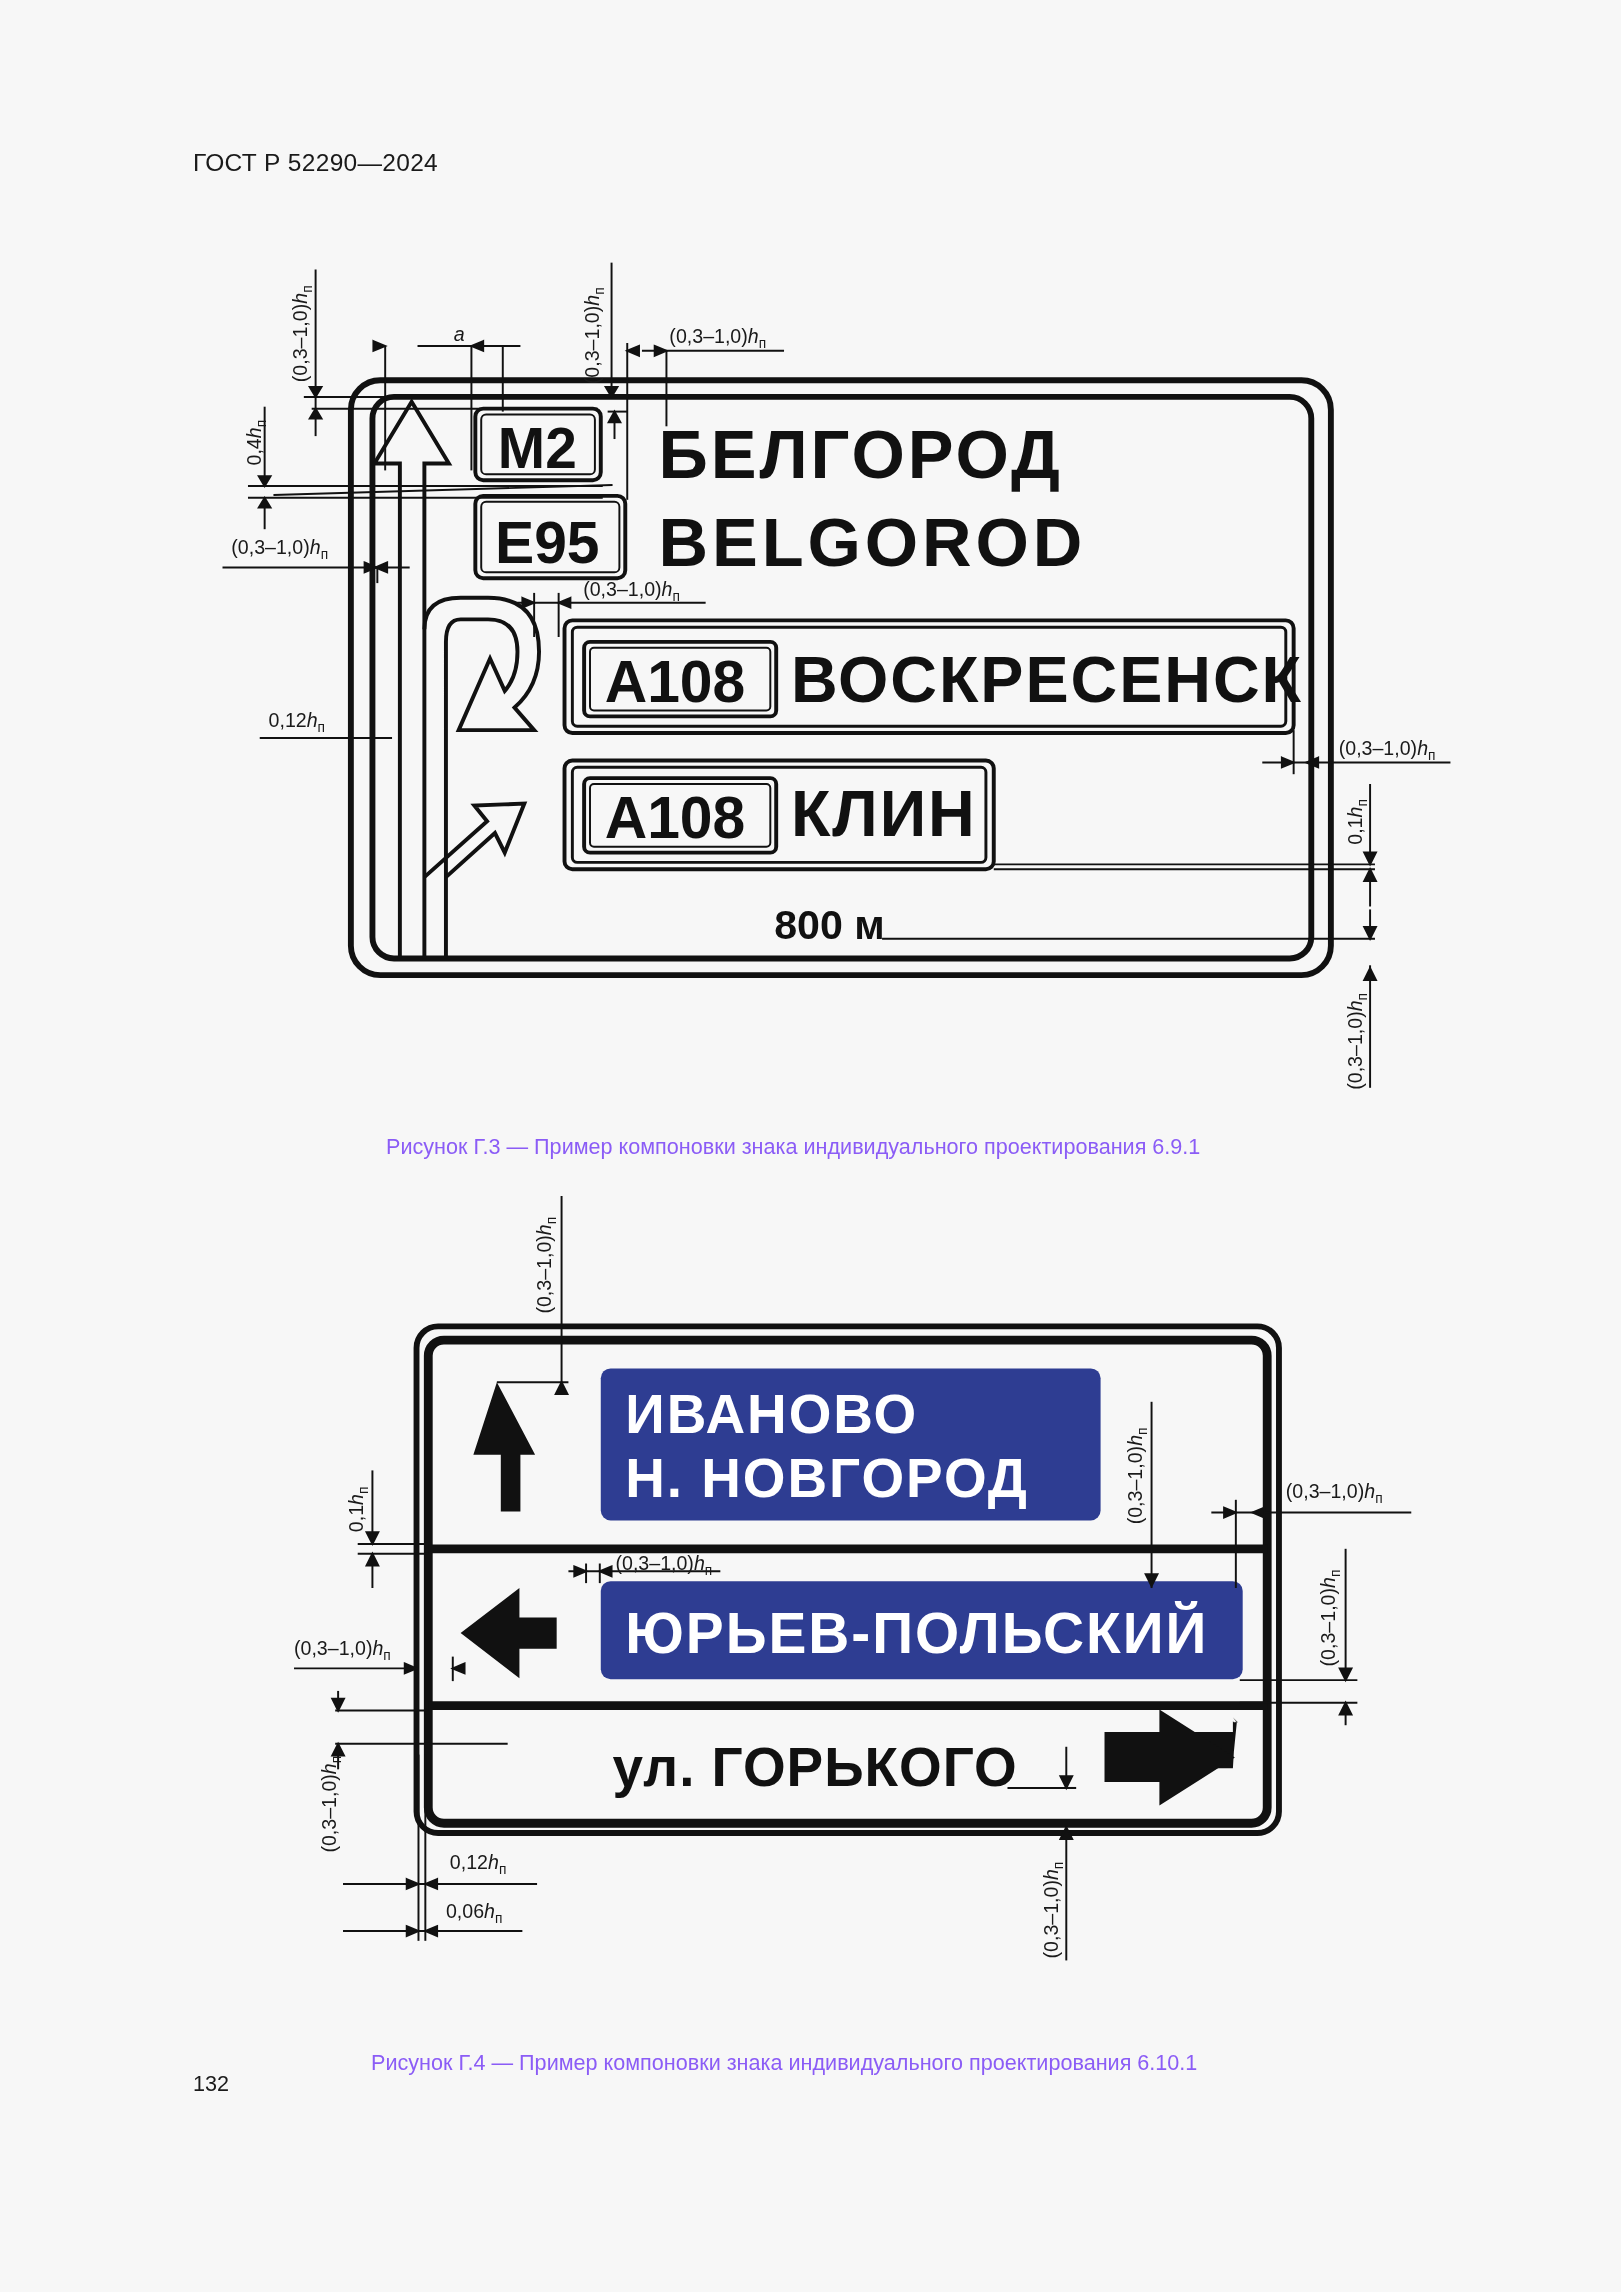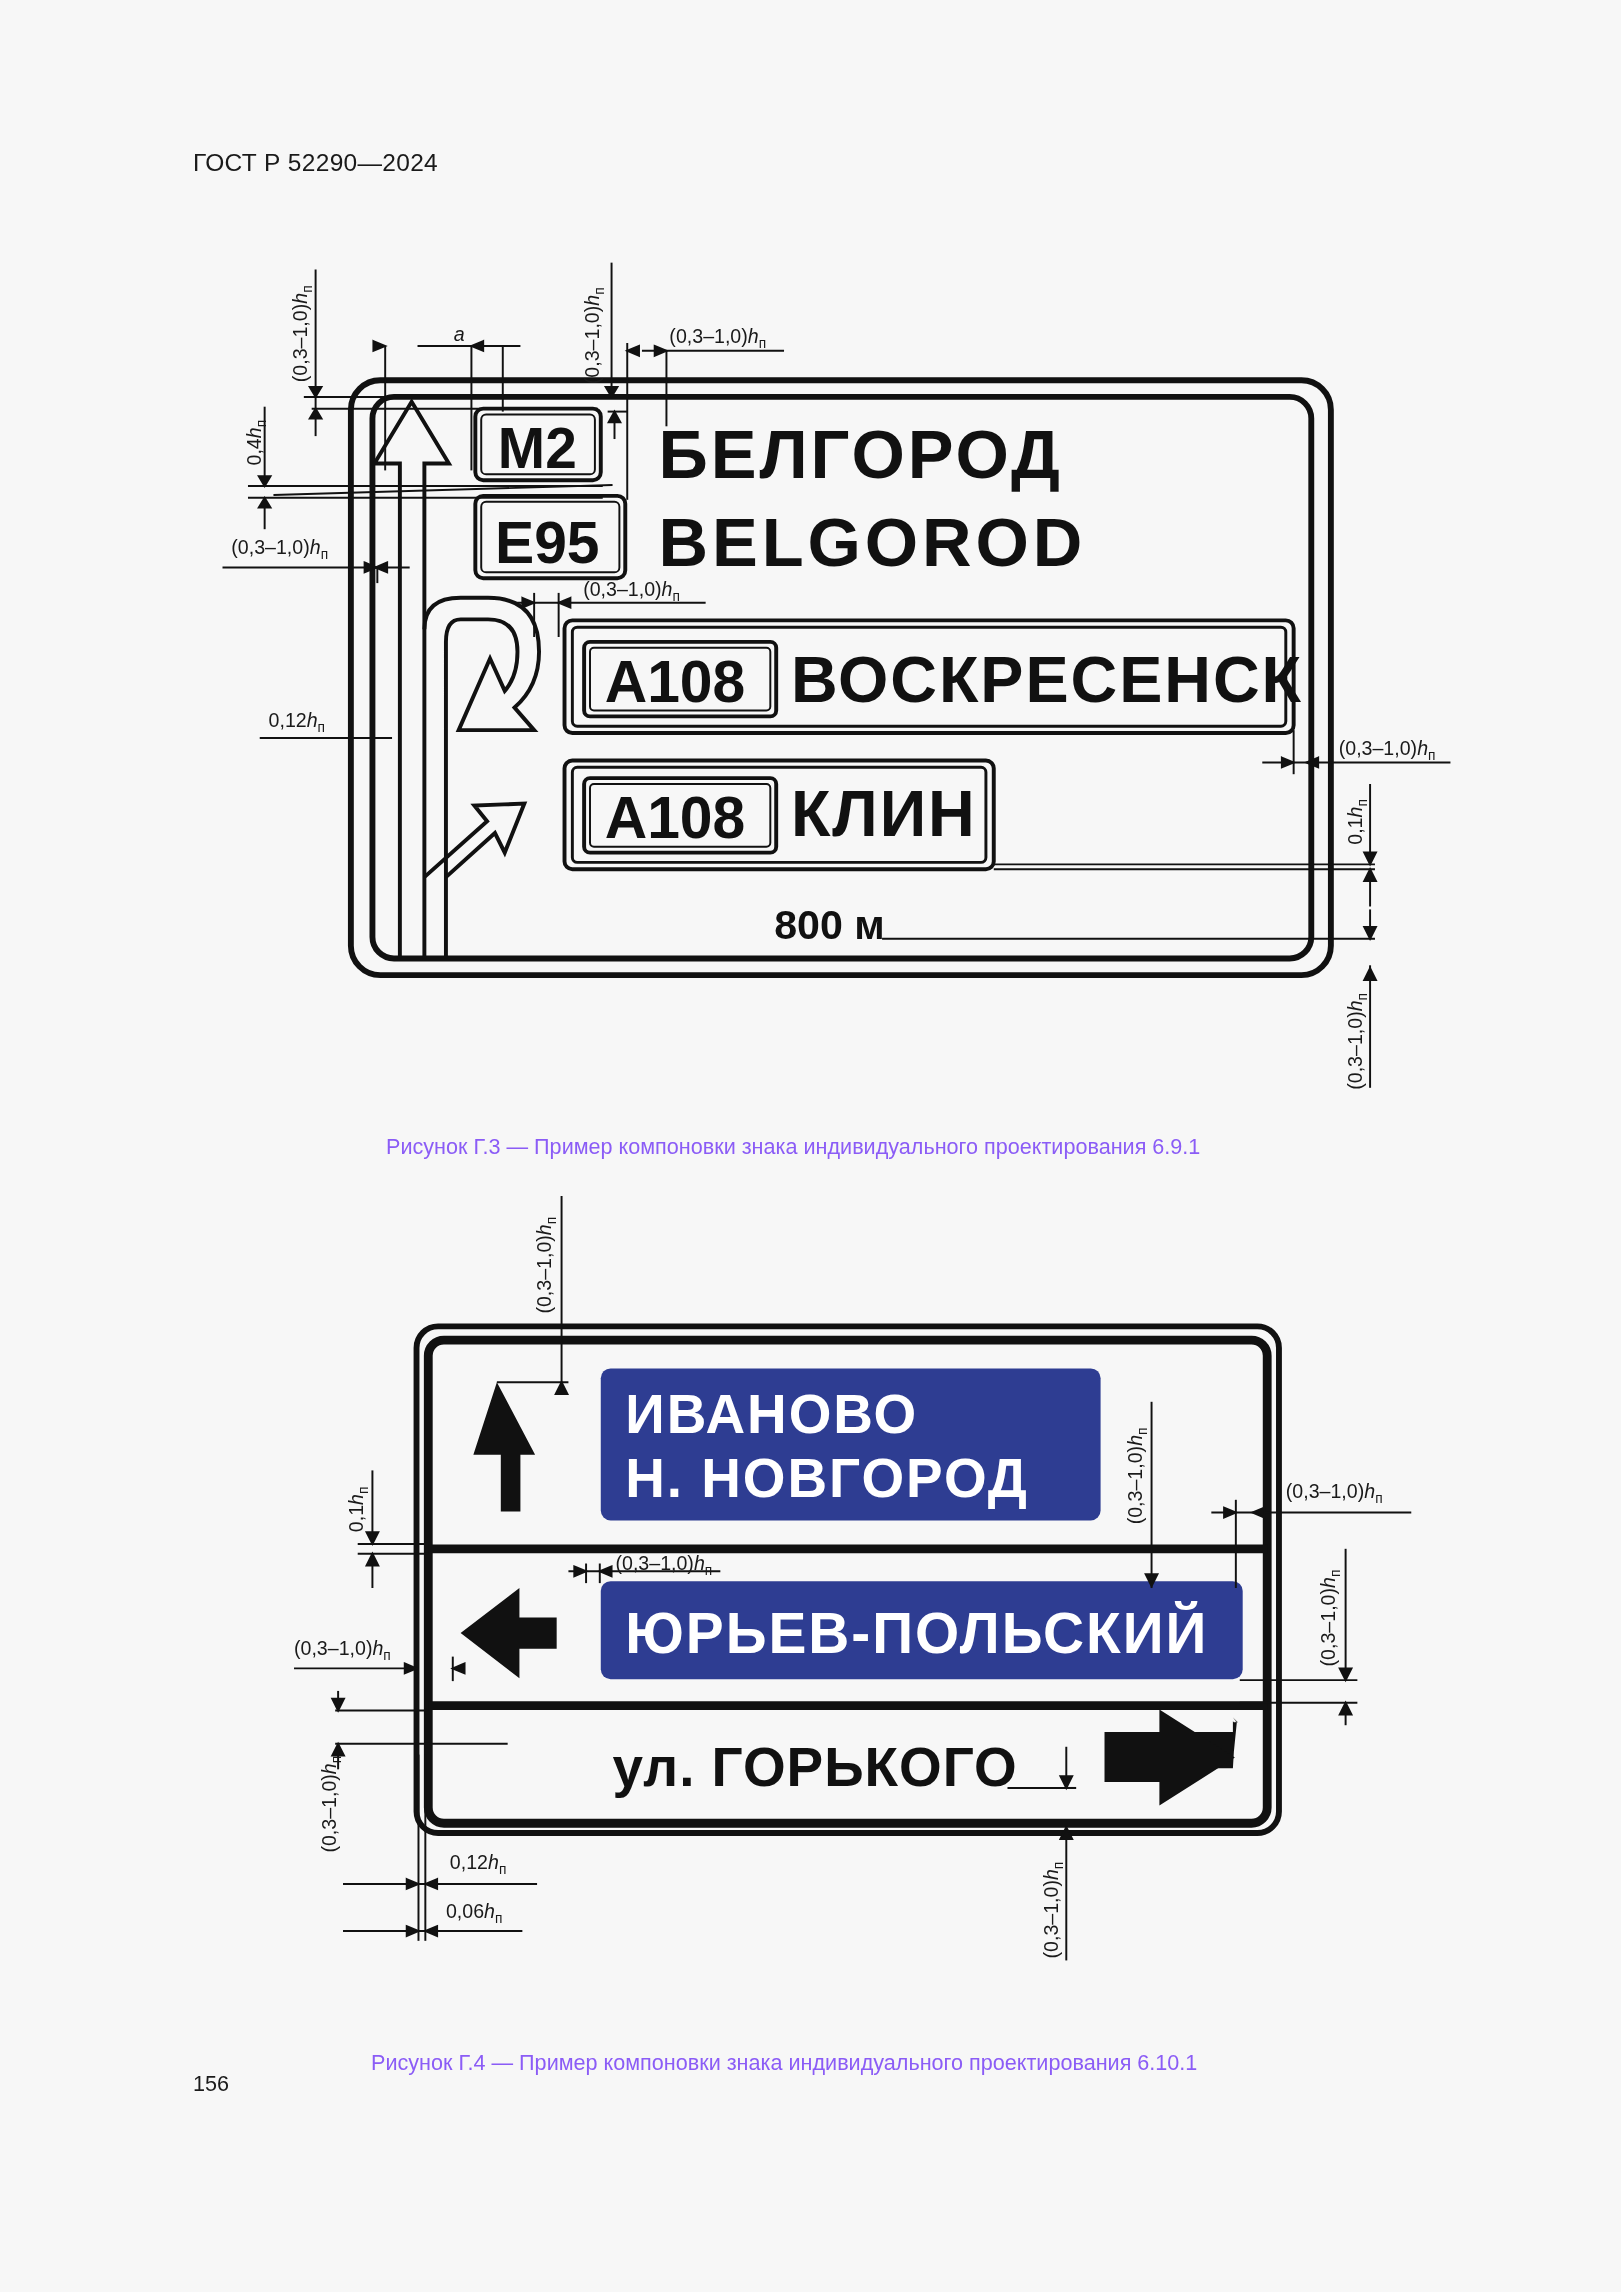--- a/index.html
+++ b/index.html
@@ -215,14 +215,14 @@
     <text transform="translate(1362,1700) rotate(-90)"><tspan>(0,3–1,0)</tspan><tspan font-style="italic">h</tspan><tspan font-size="14" dy="5">п</tspan></text>
     <text x="300" y="1688"><tspan>(0,3–1,0)</tspan><tspan font-style="italic">h</tspan><tspan font-size="14" dy="5">п</tspan></text>
     <text transform="translate(343,1890) rotate(-90)"><tspan>(0,3–1,0)</tspan><tspan font-style="italic">h</tspan><tspan font-size="14" dy="5">п</tspan></text>
     <text x="459" y="1907"><tspan>0,12</tspan><tspan font-style="italic">h</tspan><tspan font-size="14" dy="5">п</tspan></text>
     <text x="455" y="1957"><tspan>0,06</tspan><tspan font-style="italic">h</tspan><tspan font-size="14" dy="5">п</tspan></text>
     <text transform="translate(1080,1998) rotate(-90)"><tspan>(0,3–1,0)</tspan><tspan font-style="italic">h</tspan><tspan font-size="14" dy="5">п</tspan></text>
   </g>
 </svg>
 
 <div class="caption" style="left:371px;top:2002px;margin-top:48px;">Рисунок Г.4 — Пример компоновки знака индивидуального проектирования 6.10.1</div>
-<div class="pagenum">156</div>
+<div class="pagenum">132</div>
 
 
 </body></html>

